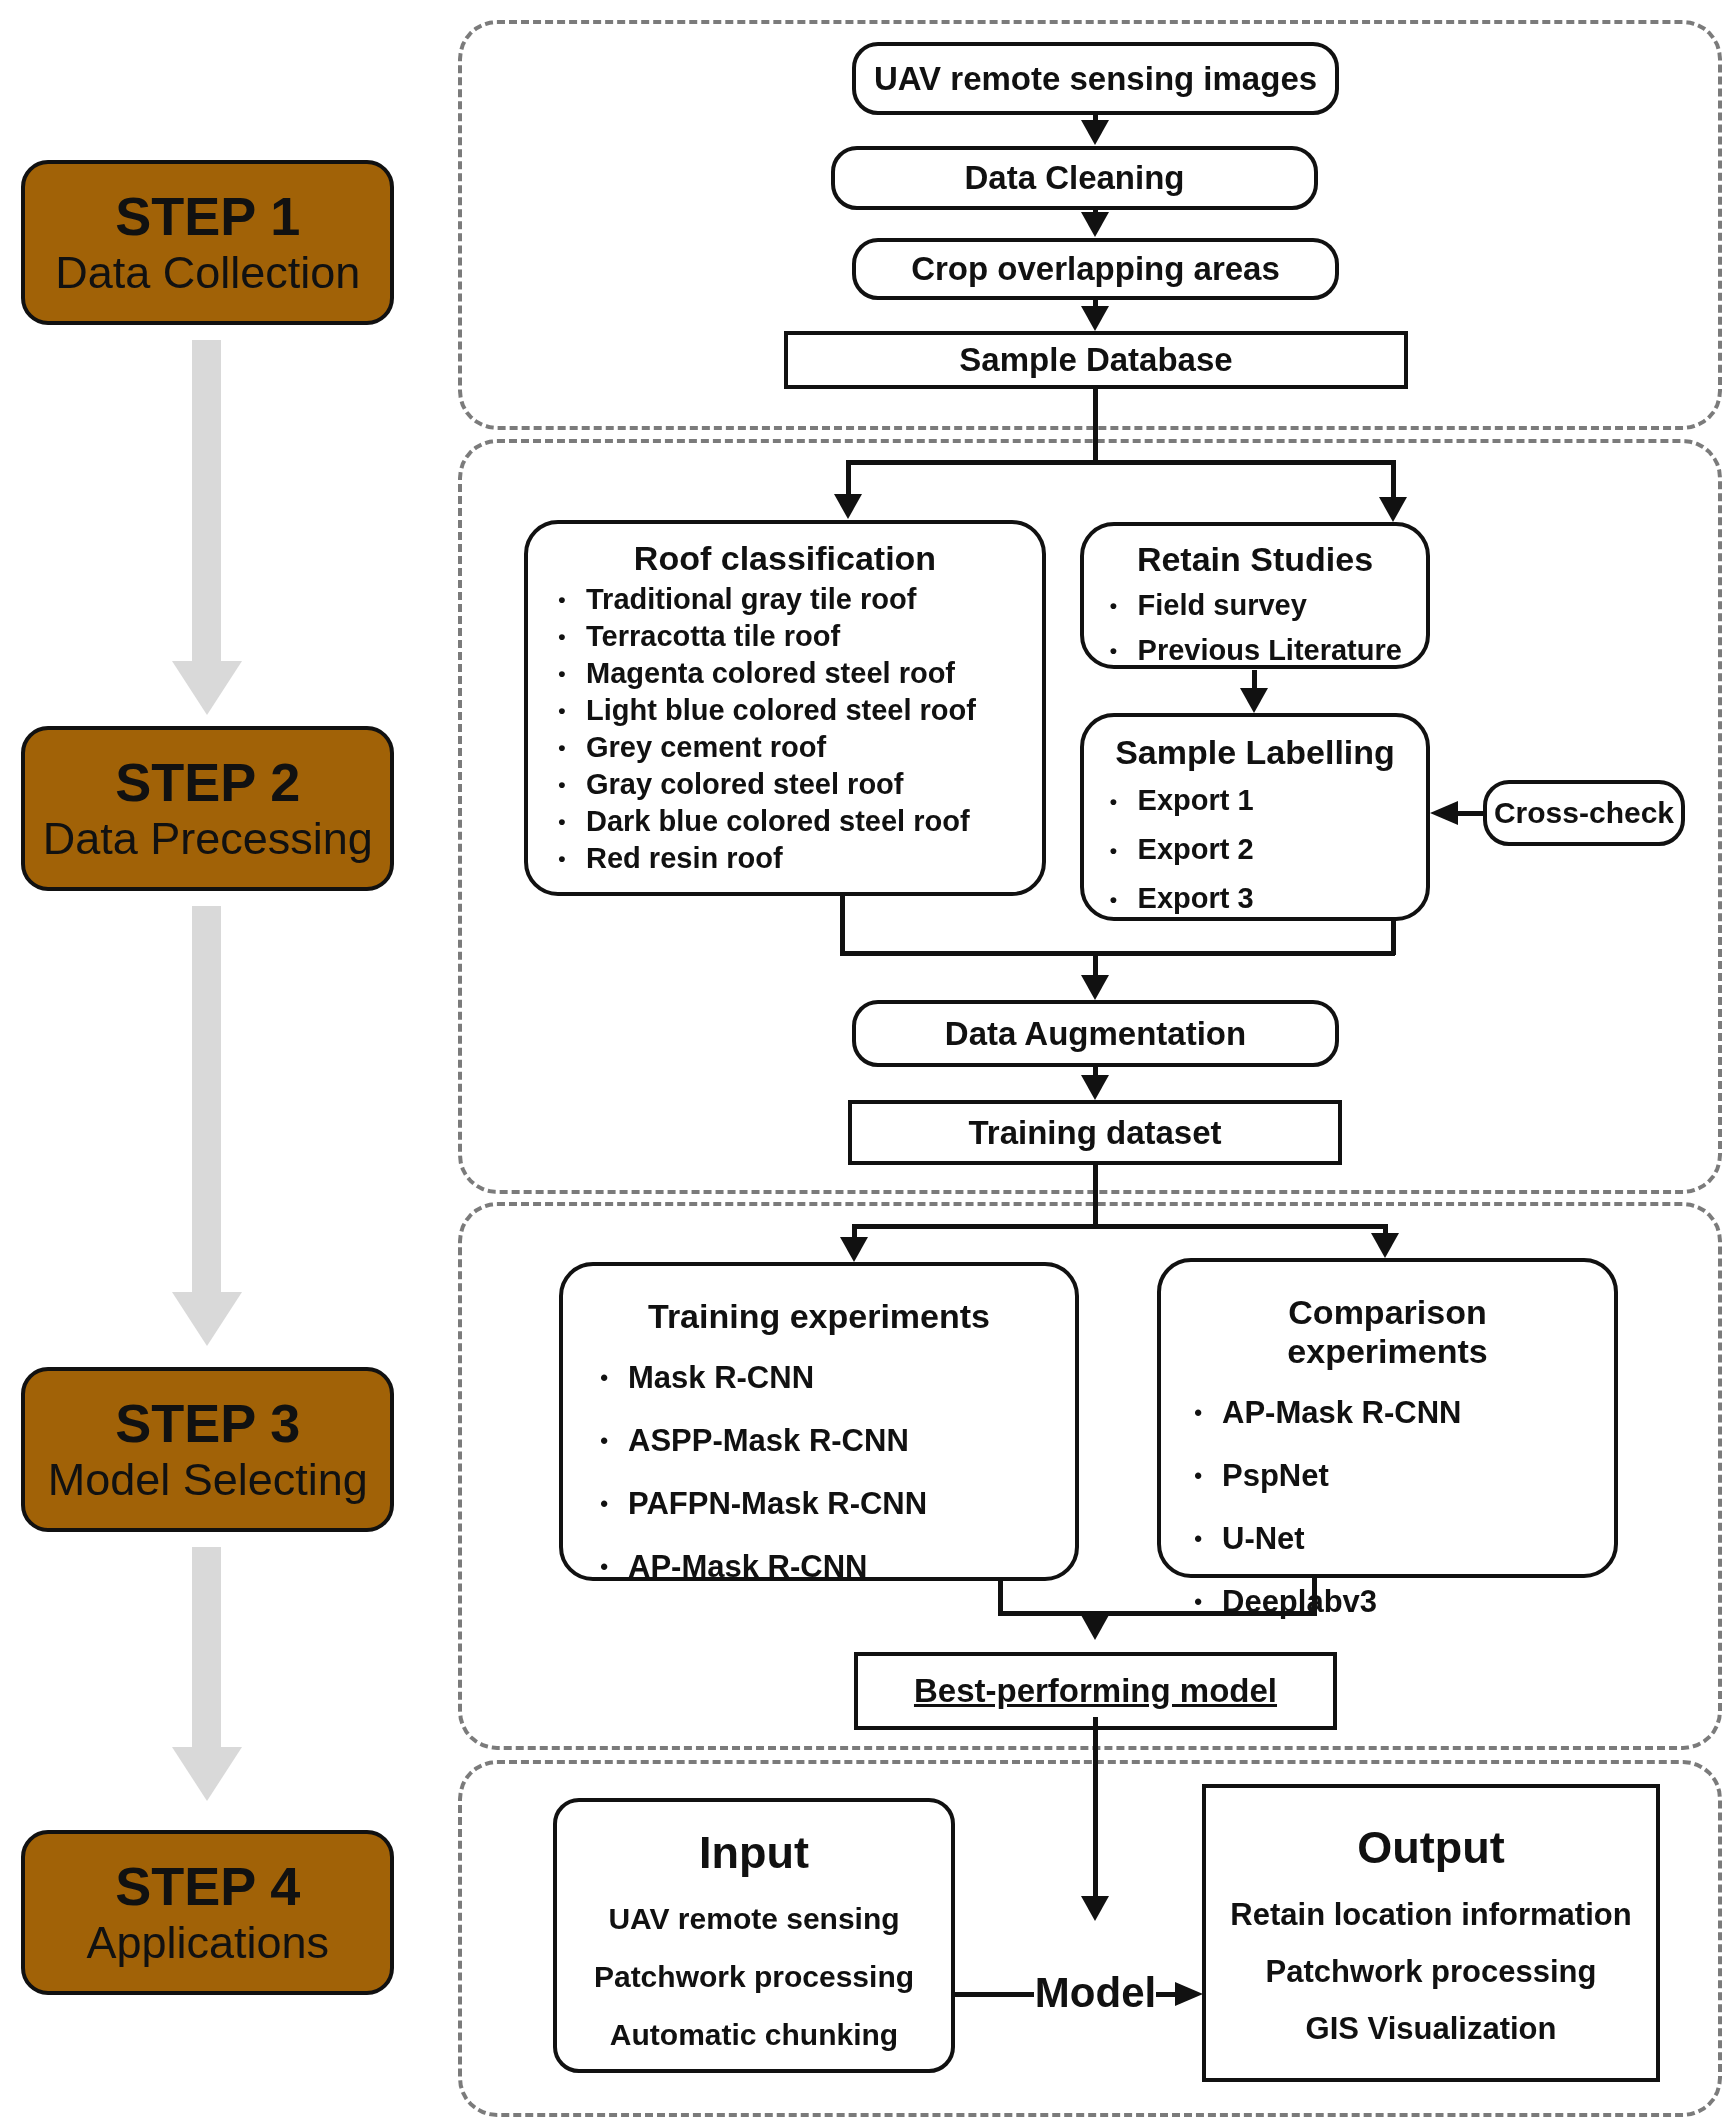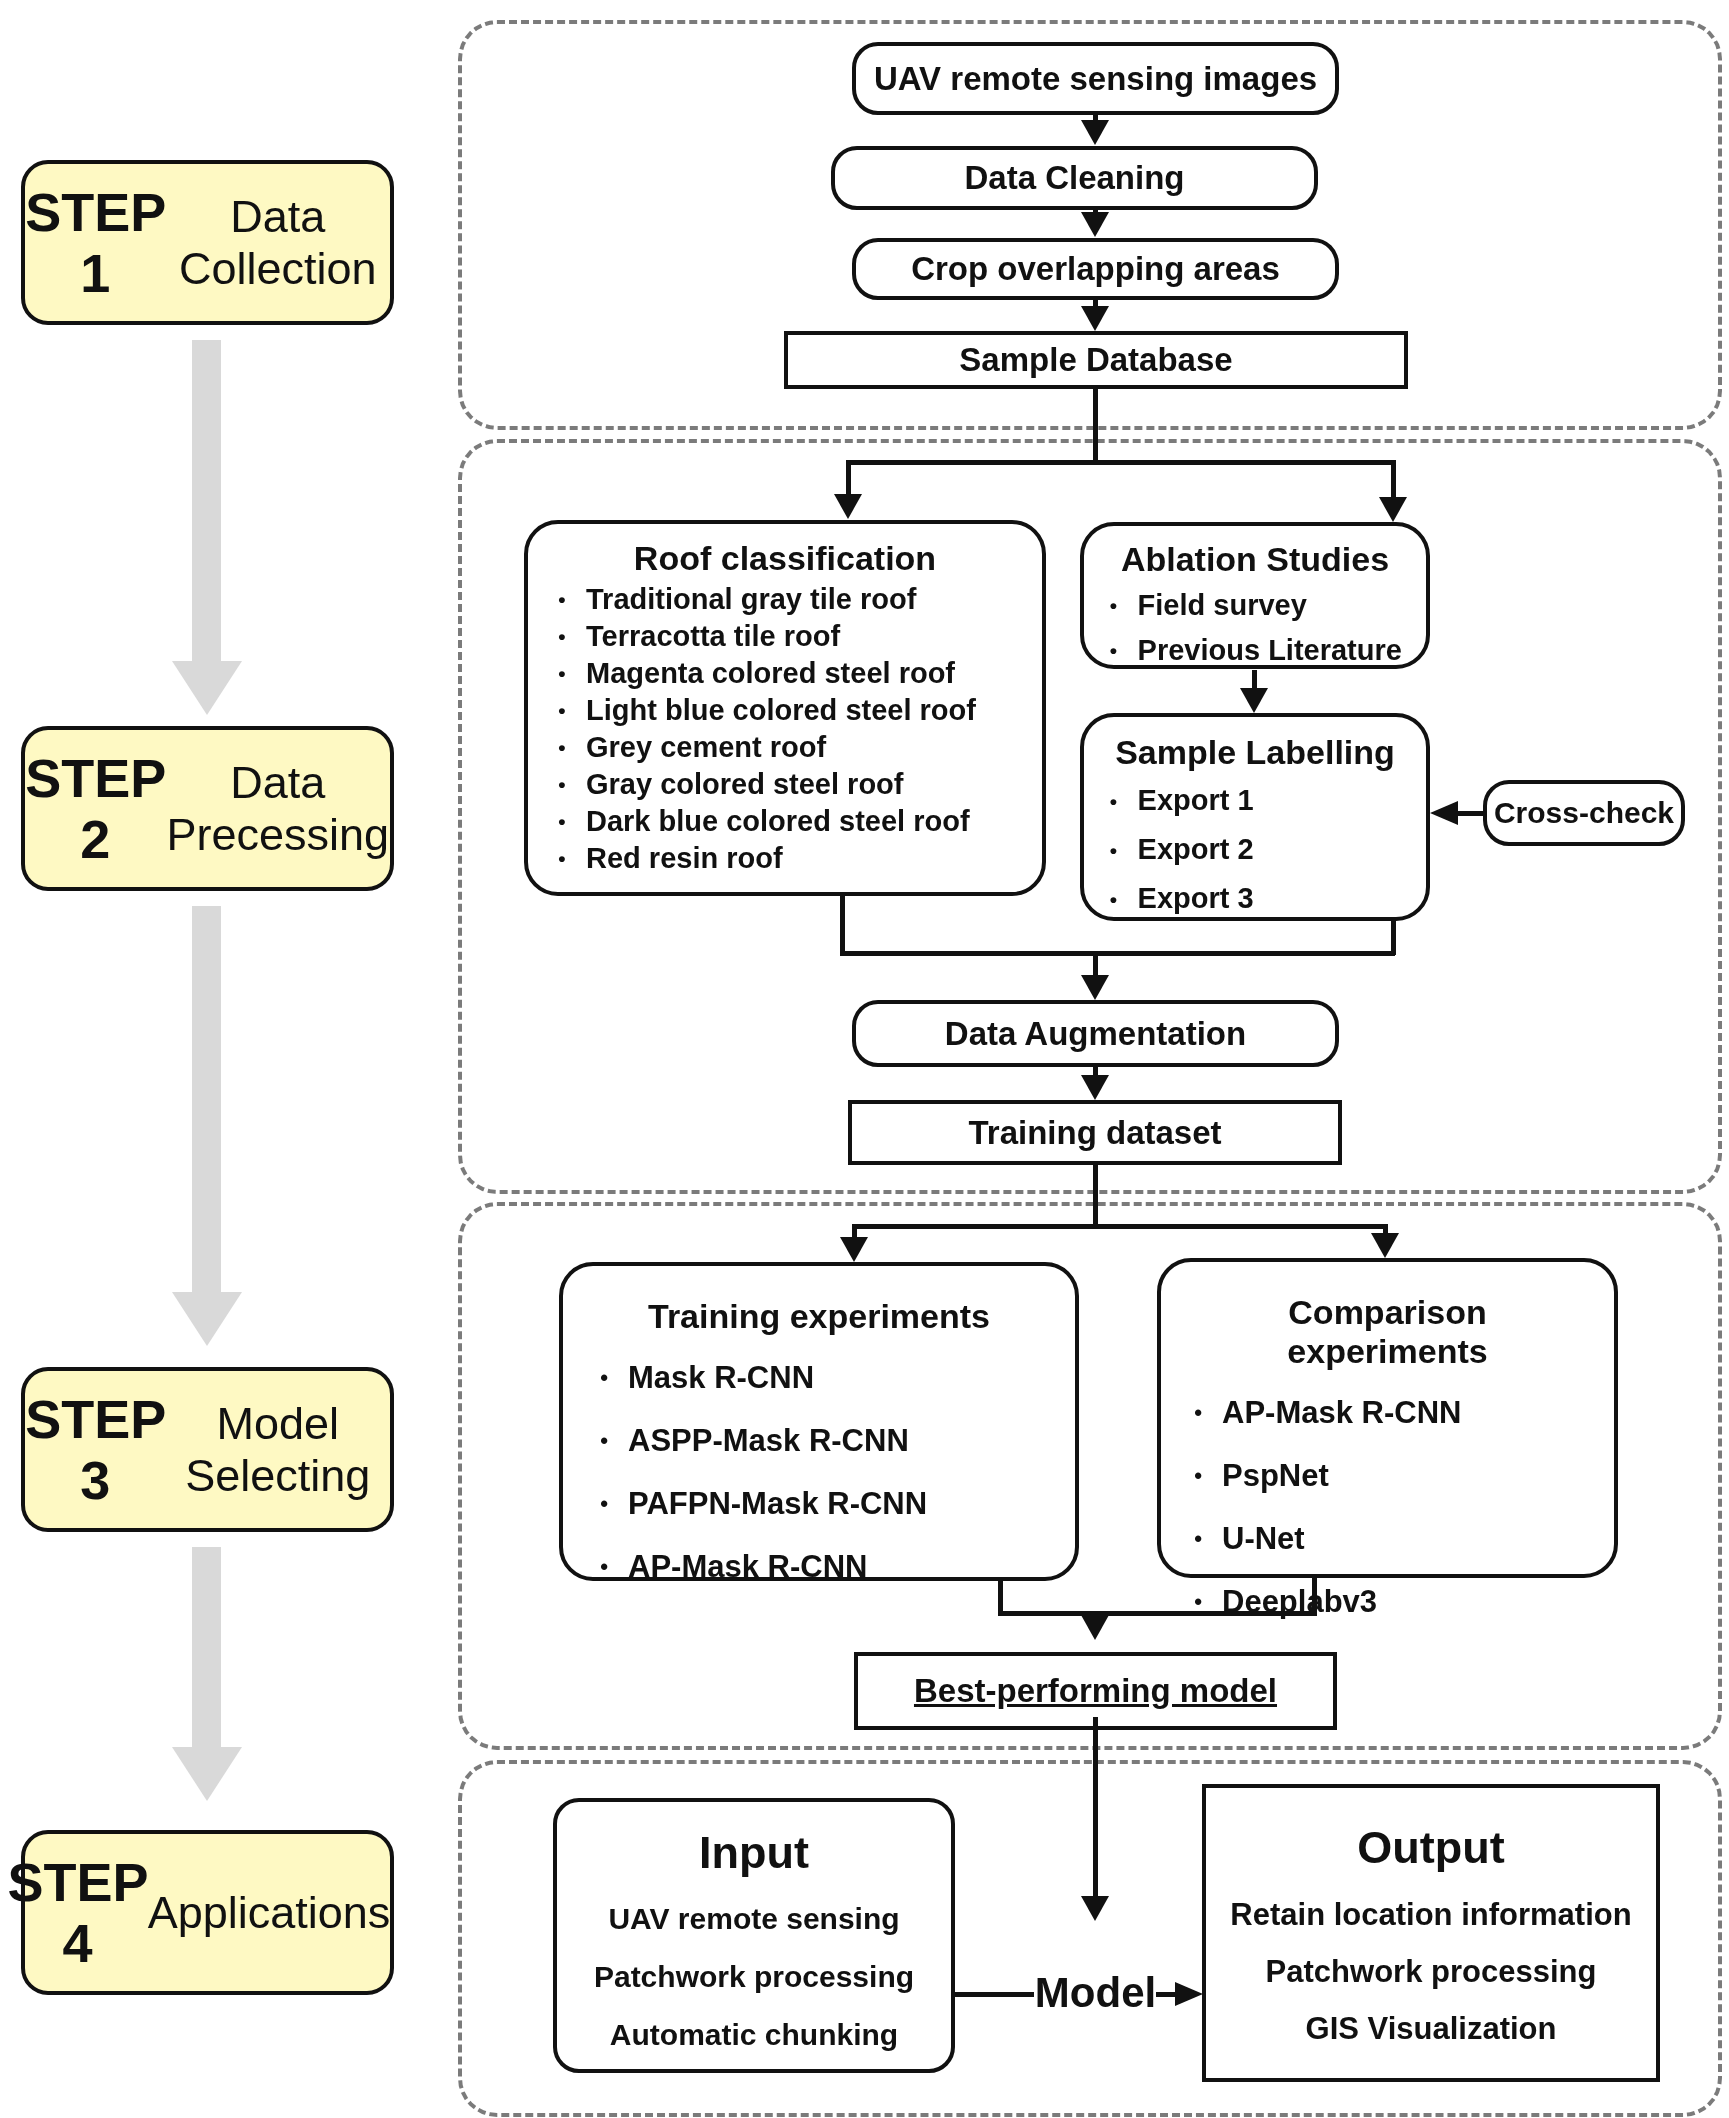--- a/index.html
+++ b/index.html
@@ -15,25 +15,25 @@
   .dashed-container{
     position:absolute;
     border:4.5px dashed #7b7b7b;
     border-radius:39px;
     background:transparent;
   }
   
   .step-box{
     position:absolute;
     left:21.3px;width:365px;height:157px;
-    background:#fef9c3;
+    background:#a16207;
     border:4.5px solid #111;
     border-radius:27px;
-    display:flex;flex-direction:row;
-    align-items:center;justify-content:flex-end;
+    display:flex;flex-direction:column;
+    align-items:center;justify-content:center;
     text-align:center;
   }
   .step-title{font-size:54px;font-weight:bold;line-height:1.12;}
   .step-subtitle{font-size:45px;font-weight:normal;line-height:1.15;}
   
   .node{
     position:absolute;
     background:#ffffff;
     border:4.5px solid #111;
     display:flex;align-items:center;justify-content:center;
@@ -154,21 +154,21 @@
       <li>Magenta colored steel roof</li>
       <li>Light blue colored steel roof</li>
       <li>Grey cement roof</li>
       <li>Gray colored steel roof</li>
       <li>Dark blue colored steel roof</li>
       <li>Red resin roof</li>
     </ul>
   </div>
 
   <div class="node list-node rounded-lg" style="left:1080px;top:522px;width:350px;height:147px;padding:13.5px 23.6px;">
-    <div class="list-title">Ablation Studies</div>
+    <div class="list-title">Retain Studies</div>
     <ul class="bullets" style="font-size:29px;line-height:45px;margin-top:4.5px;">
       <li>Field survey</li>
       <li>Previous Literature</li>
     </ul>
   </div>
 
   <div class="vline" style="left:1252px;top:670px;height:23.6px;"></div>
   <div class="ah-down" style="left:1240px;top:688px;"></div>
 
   <div class="node list-node rounded-lg" style="left:1080px;top:713px;width:350px;height:208px;padding:15.7px 23.6px;">

